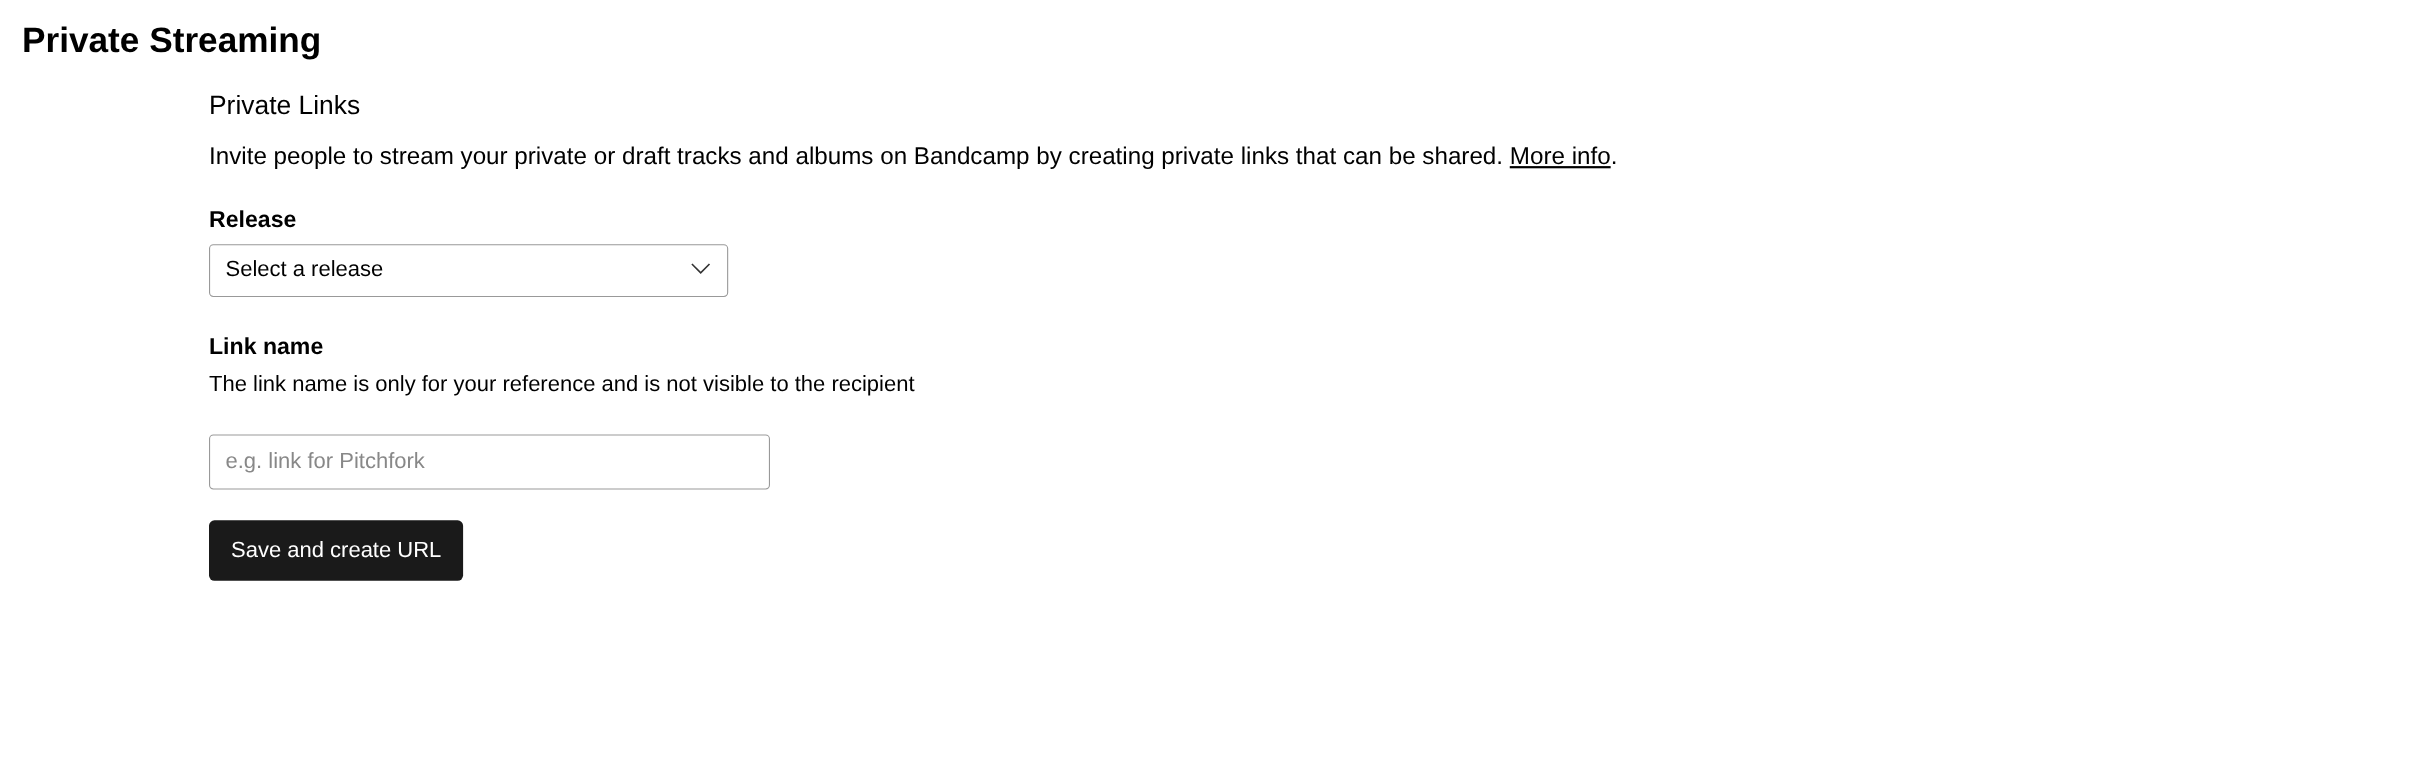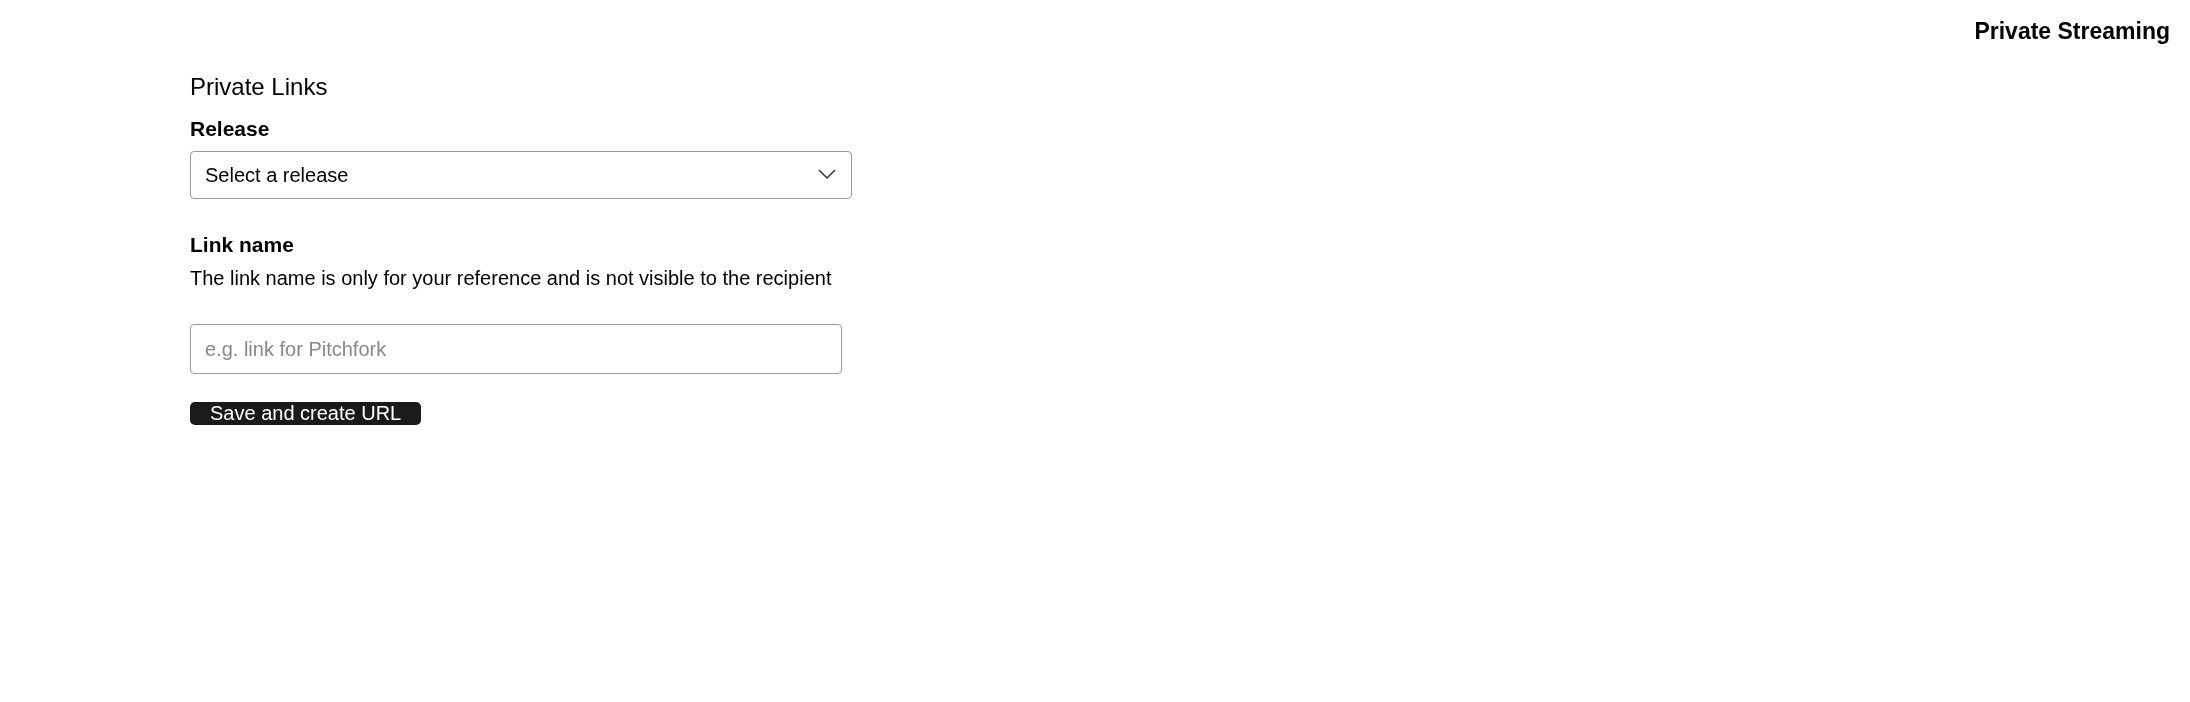--- a/index.html
+++ b/index.html
@@ -7,24 +7,23 @@
       padding: 0;
       box-sizing: border-box;
     }
     body {
       font-family: -apple-system, BlinkMacSystemFont, "Segoe UI", Helvetica, Arial, sans-serif;
       background: #fff;
       color: #000;
       padding: 18px 20px;
     }
     .page-title {
-      font-size: 23px;
+      font-size: 32px;
       font-weight: 700;
       margin-bottom: 28px;
-      text-align: right;
     }
     .content {
       margin-left: 170px;
       max-width: 1400px;
     }
     .section-heading {
       font-size: 24px;
       font-weight: 400;
       margin-bottom: 16px;
     }
@@ -39,21 +38,21 @@
       cursor: pointer;
     }
     .field-label {
       font-size: 21px;
       font-weight: 600;
       margin-bottom: 10px;
       display: block;
     }
     .select-wrapper {
       position: relative;
-      width: 662px;
+      width: 472px;
       margin-bottom: 34px;
     }
     .select-box {
       width: 100%;
       height: 48px;
       border: 1px solid #999;
       border-radius: 4px;
       background: #fff;
       padding: 0 44px 0 14px;
       font-size: 20px;
@@ -76,52 +75,55 @@
       stroke: #333;
       stroke-width: 1.5;
       fill: none;
     }
     .help-text {
       font-size: 20px;
       color: #000;
       margin-bottom: 34px;
     }
     .text-input {
-      width: 652px;
+      width: 510px;
       height: 50px;
       border: 1px solid #999;
       border-radius: 4px;
       padding: 0 14px;
       font-size: 20px;
       background: #fff;
       margin-bottom: 28px;
       display: block;
     }
     .text-input::placeholder {
       color: #888;
     }
     .primary-button {
       background: #1a1a1a;
       color: #fff;
       border: none;
       border-radius: 5px;
-      padding: 0 20px;
+      padding: 16px 20px;
       font-size: 20px;
       cursor: pointer;
     }
   </style>
 </head>
 <body>
 
 <h1 class="page-title">Private Streaming</h1>
 
 <div class="content">
 
   <h2 class="section-heading">Private Links</h2>
 
+  <p class="description">
+    <span>Invite people to stream your private or draft tracks and albums on Bandcamp by creating private links that can be shared. </span><span class="more-info">More info</span><span>.</span>
+  </p>
 
   <label class="field-label">Release</label>
   <div class="select-wrapper">
     <div class="select-box">
       <span>Select a release</span>
     </div>
     <span class="chevron">
       <svg viewBox="0 0 18 10">
           <polyline points="1,1 9,9 17,1"></polyline>
         </svg>

